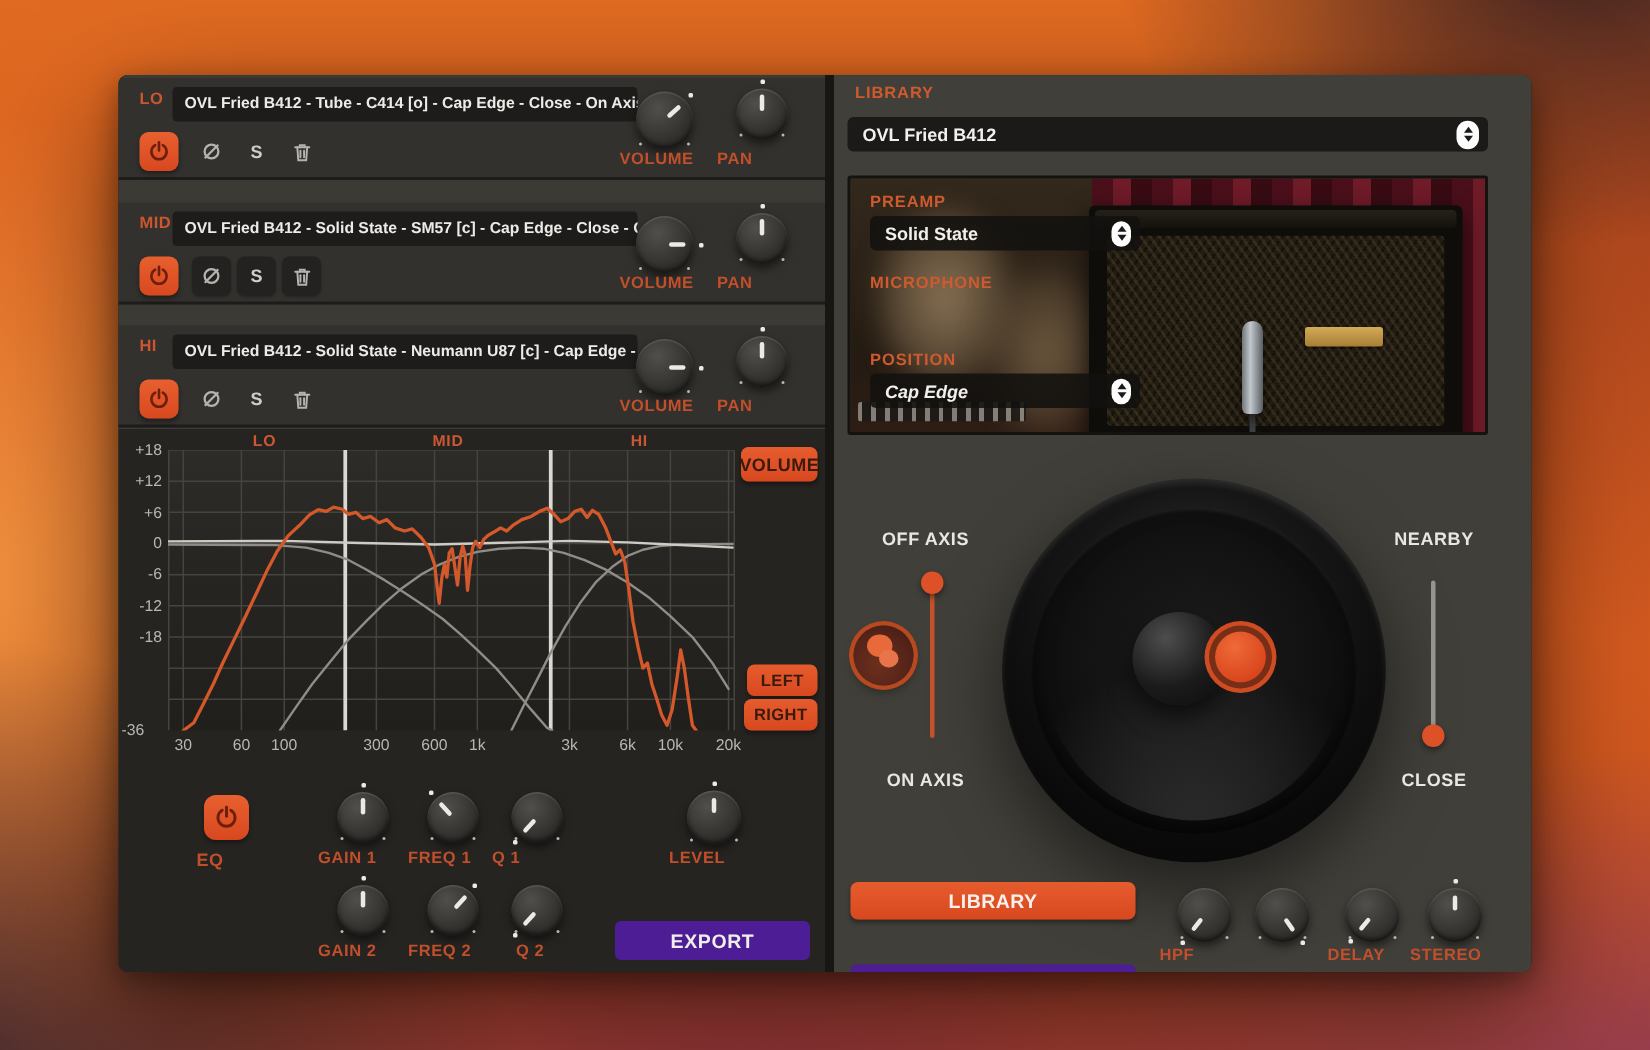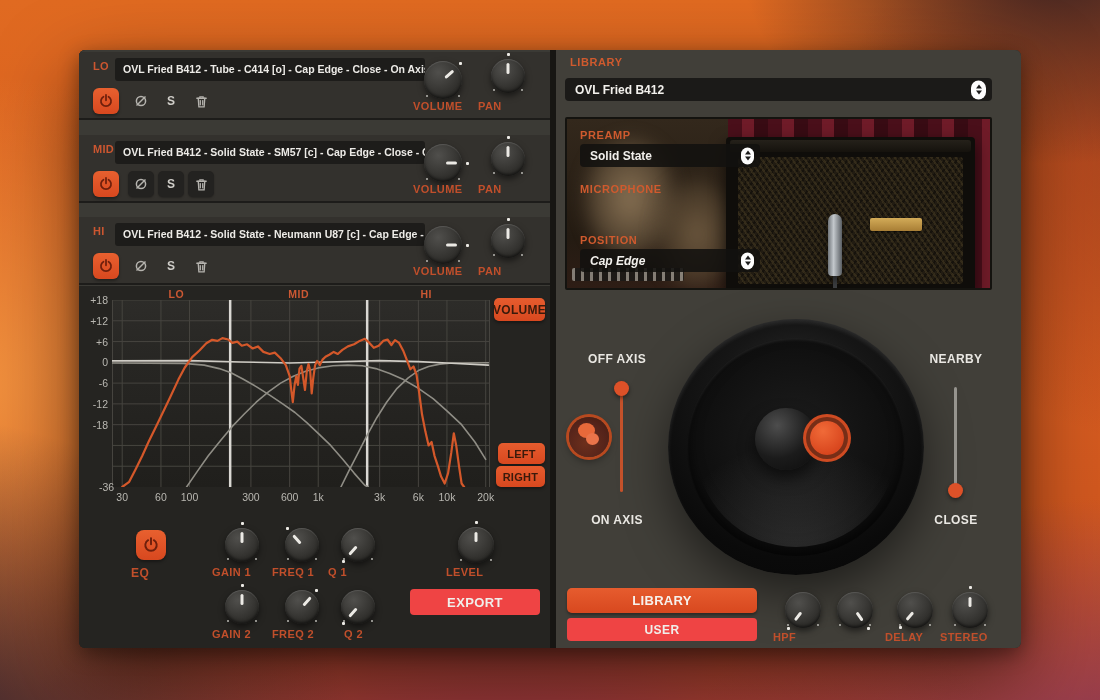--- a/index.html
+++ b/index.html
@@ -35,22 +35,22 @@
     background:radial-gradient(circle at 38% 30%, #504f4c, #3a3936 45%, #2b2a27 75%, #232220 100%);
     box-shadow:0 3px 6px rgba(0,0,0,.5), inset 0 1px 1px rgba(255,255,255,.14), inset 0 -2px 3px rgba(0,0,0,.5);}
   .kp{position:absolute;inset:0;}
   .kp b{position:absolute;left:50%;width:3px;border-radius:2px;background:#eceae5;transform:translateX(-50%);}
   .kdot{position:absolute;border-radius:1px;background:#e8e6e1;}
   .olabel{position:absolute;font-size:11px;font-weight:700;color:#c14f2b;letter-spacing:.4px;text-align:left;}
   .wlabel{position:absolute;font-size:12px;font-weight:700;color:#e9e7e2;letter-spacing:.4px;text-align:center;}
 
   .obtn{position:absolute;background:linear-gradient(#e65c2e,#d8481f);border-radius:5px;color:#3a1a0b;
     font-weight:700;display:flex;align-items:center;justify-content:center;letter-spacing:.3px;box-shadow:0 2px 3px rgba(0,0,0,.35);}
-  .dbtn{position:absolute;background:#ef4444;border-radius:4px;color:#f0eeea;font-weight:700;
-    display:flex;align-items:center;justify-content:center;letter-spacing:.4px;}
+  .dbtn{position:absolute;background:#4c1d95;border-radius:4px;color:#f0eeea;font-weight:700;
+    display:flex;align-items:center;justify-content:center;letter-spacing:.4px;margin-top:25px;}
 
   .tick{position:absolute;font-size:10.5px;font-weight:400;color:#b9b7b1;}
   .bandtag{position:absolute;font-size:10.5px;font-weight:700;color:#cc5833;text-align:center;letter-spacing:.5px;}
   .plot-wrap{position:absolute;left:33px;top:250px;width:378px;height:187px;
     background:linear-gradient(180deg,#2d2c29 0%,#272623 35%,#201f1c 100%);}
 
   .select{position:absolute;background:#1b1a18;border-radius:4px;color:#f2f0ec;font-weight:700;font-size:12px;
     display:flex;align-items:center;padding:0 26px 0 10px;box-sizing:border-box;}
   .select.ghost{background:rgba(18,17,15,.88);}
   .pill{position:absolute;right:6px;top:50%;transform:translateY(-50%);width:15px;height:19px;border-radius:8px;background:#fdfdfd;
@@ -388,21 +388,21 @@
     <div class="olabel" style="left:265px;top:578px;width:60px;">Q 2</div>
 
     <div class="dbtn" style="left:331px;top:539px;width:130px;height:26px;font-size:13px;">EXPORT</div>
   <div class="tick" style="left: 2px; top: 244px; width: 27px; text-align: right;">+18</div>
       <div class="tick" style="left: 2px; top: 264.778px; width: 27px; text-align: right;">+12</div>
       <div class="tick" style="left: 2px; top: 285.556px; width: 27px; text-align: right;">+6</div>
       <div class="tick" style="left: 2px; top: 306.333px; width: 27px; text-align: right;">0</div>
       <div class="tick" style="left: 2px; top: 327.111px; width: 27px; text-align: right;">-6</div>
       <div class="tick" style="left: 2px; top: 347.889px; width: 27px; text-align: right;">-12</div>
       <div class="tick" style="left: 2px; top: 368.667px; width: 27px; text-align: right;">-18</div>
-      <div class="tick" style="left: 14px; top: 431px; width: 27px; text-align: center;">-36</div>
+      <div class="tick" style="left: 2px; top: 431px; width: 27px; text-align: left;">-36</div>
       <div class="tick" style="left: 28.1925px; top: 441px; width: 30px; text-align: center;">30</div>
       <div class="tick" style="left: 66.9423px; top: 441px; width: 30px; text-align: center;">60</div>
       <div class="tick" style="left: 95.4996px; top: 441px; width: 30px; text-align: center;">100</div>
       <div class="tick" style="left: 156.917px; top: 441px; width: 30px; text-align: center;">300</div>
       <div class="tick" style="left: 195.666px; top: 441px; width: 30px; text-align: center;">600</div>
       <div class="tick" style="left: 224.224px; top: 441px; width: 30px; text-align: center;">1k</div>
       <div class="tick" style="left: 285.641px; top: 441px; width: 30px; text-align: center;">3k</div>
       <div class="tick" style="left: 324.39px; top: 441px; width: 30px; text-align: center;">6k</div>
       <div class="tick" style="left: 352.948px; top: 441px; width: 30px; text-align: center;">10k</div>
       <div class="tick" style="left: 391.698px; top: 441px; width: 30px; text-align: center;">20k</div>

